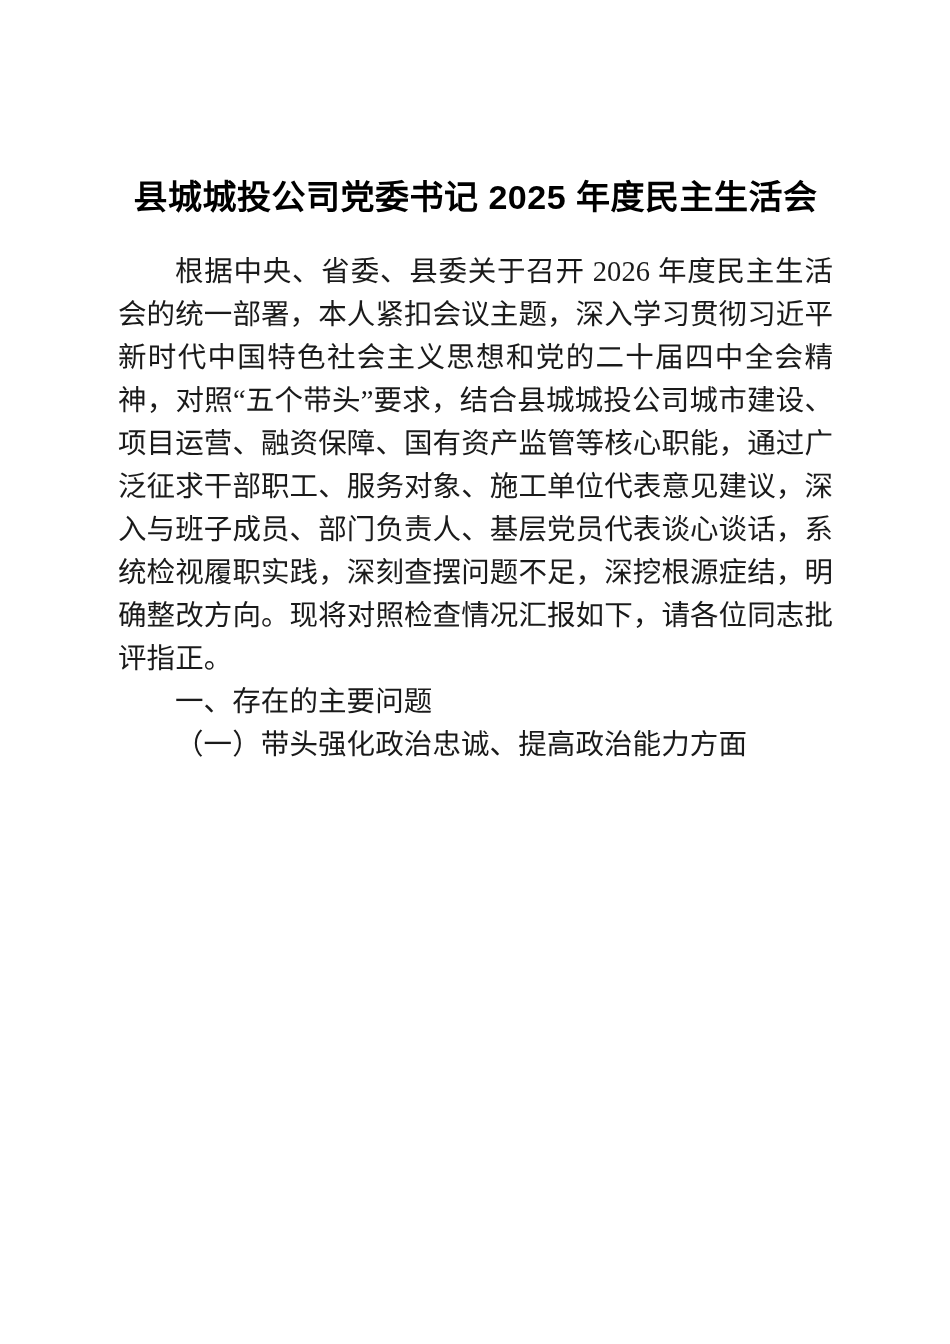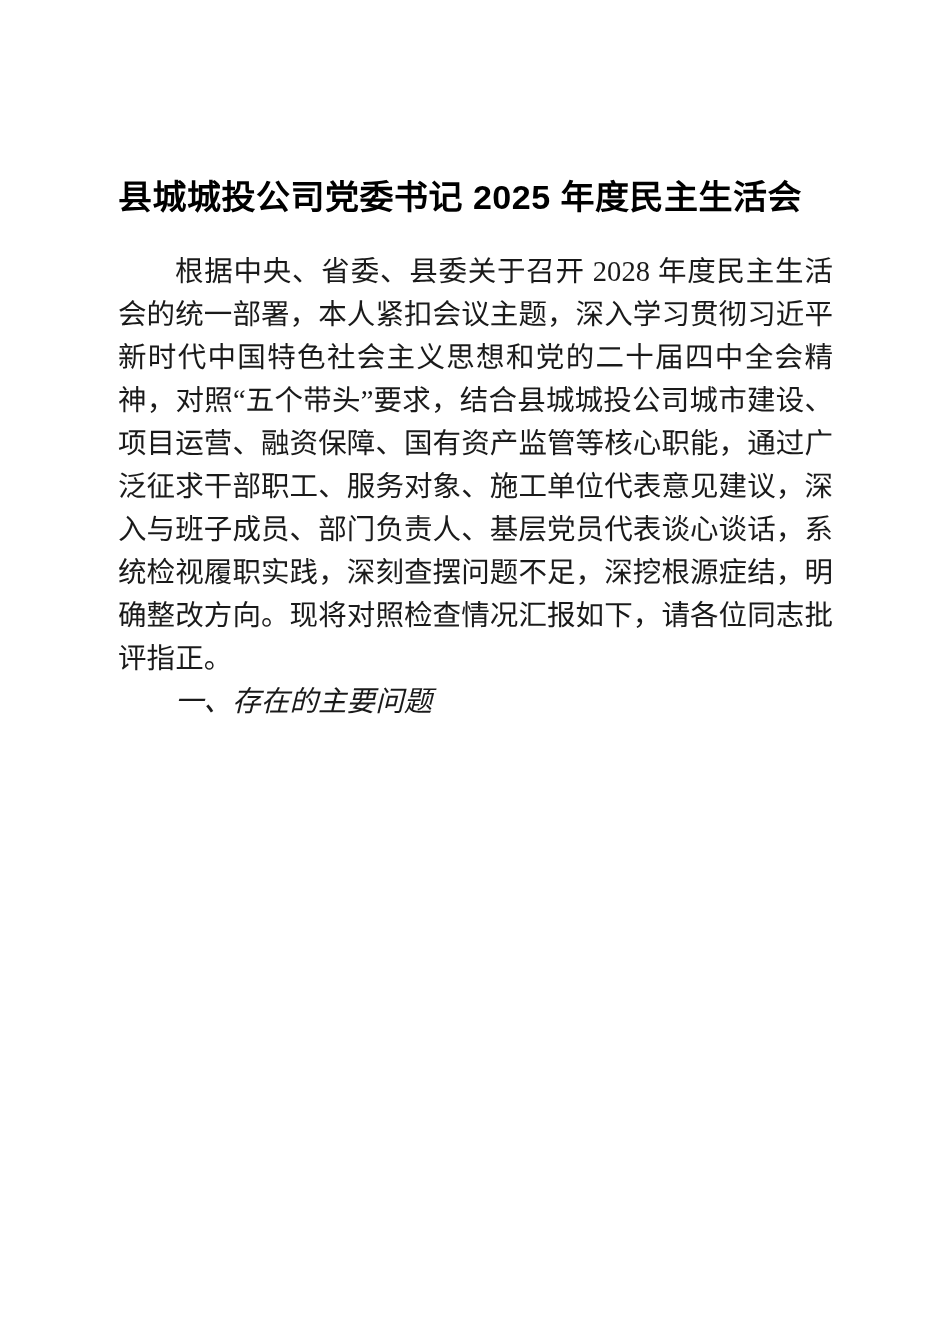--- a/index.html
+++ b/index.html
@@ -28,21 +28,21 @@
     left: 118px;
     top: 0;
     width: 715px;
   }
 
   
   .doc-title {
     margin: 0;
     padding: 0;
     padding-top: 172px;
-    text-align: left;
+    text-align: center;
     font-family: "Liberation Sans", "DejaVu Sans", sans-serif;
     font-weight: bold;
     font-size: 34px;
     line-height: 50px;
     letter-spacing: 0.5px;
     color: #000000;
   }
   .title-line {
     display: block;
     white-space: nowrap;
@@ -62,39 +62,39 @@
     text-justify: inter-ideograph;
     color: #1a1a1a;
     letter-spacing: 0.1px;
     font-weight: 400;
   }
   .para.indent {
     text-indent: 57px;
   }
   .para.heading-indent {
     text-indent: 57px;
-    font-style: italic;
   }
   .para.first-para {
     margin-top: 28px;
   }
   .para + .para {
     margin-top: 0;
   }
 </style>
 </head>
 <body>
 
 <div class="page">
   <div class="page-body">
 
     <h1 class="doc-title">
       <span class="title-line title-line-1">县城城投公司党委书记 2025 年度民主生活会</span>
     </h1>
 
-    <p class="para indent first-para">根据中央、省委、县委关于召开 2028 年度民主生活会的统一部署，本人紧扣会议主题，深入学习贯彻习近平新时代中国特色社会主义思想和党的二十届四中全会精神，对照“五个带头”要求，结合县城城投公司城市建设、项目运营、融资保障、国有资产监管等核心职能，通过广泛征求干部职工、服务对象、施工单位代表意见建议，深入与班子成员、部门负责人、基层党员代表谈心谈话，系统检视履职实践，深刻查摆问题不足，深挖根源症结，明确整改方向。现将对照检查情况汇报如下，请各位同志批评指正。</p>
+    <p class="para indent first-para">根据中央、省委、县委关于召开 2026 年度民主生活会的统一部署，本人紧扣会议主题，深入学习贯彻习近平新时代中国特色社会主义思想和党的二十届四中全会精神，对照“五个带头”要求，结合县城城投公司城市建设、项目运营、融资保障、国有资产监管等核心职能，通过广泛征求干部职工、服务对象、施工单位代表意见建议，深入与班子成员、部门负责人、基层党员代表谈心谈话，系统检视履职实践，深刻查摆问题不足，深挖根源症结，明确整改方向。现将对照检查情况汇报如下，请各位同志批评指正。</p>
 
     <p class="para heading-indent">一、存在的主要问题</p>
 
+    <p class="para heading-indent">（一）带头强化政治忠诚、提高政治能力方面</p>
 
 
   </div>
 </div>
 
 </body></html>

